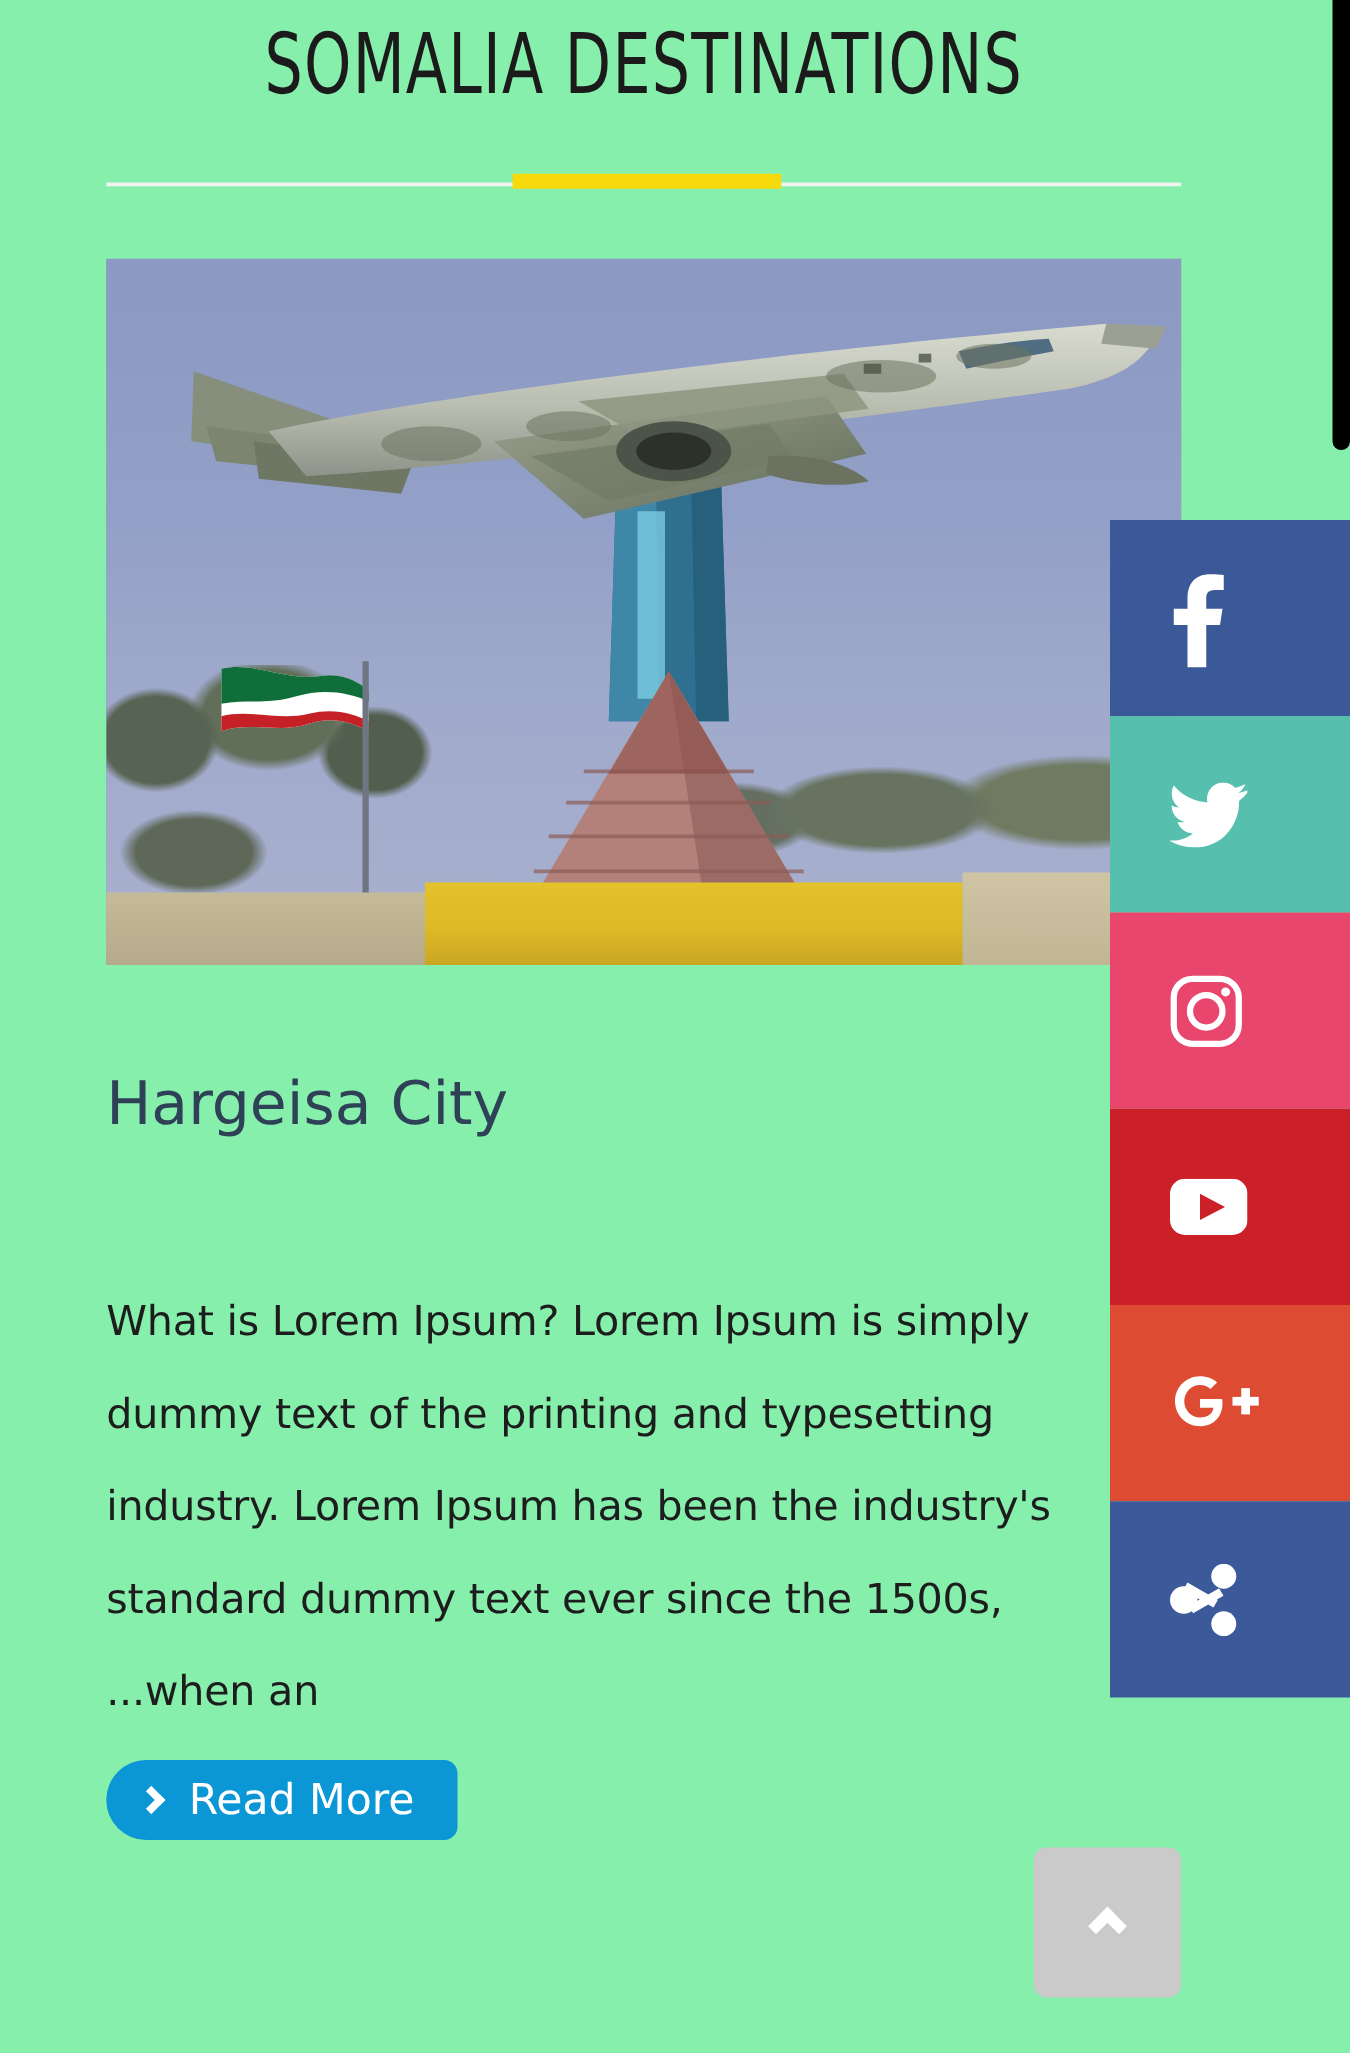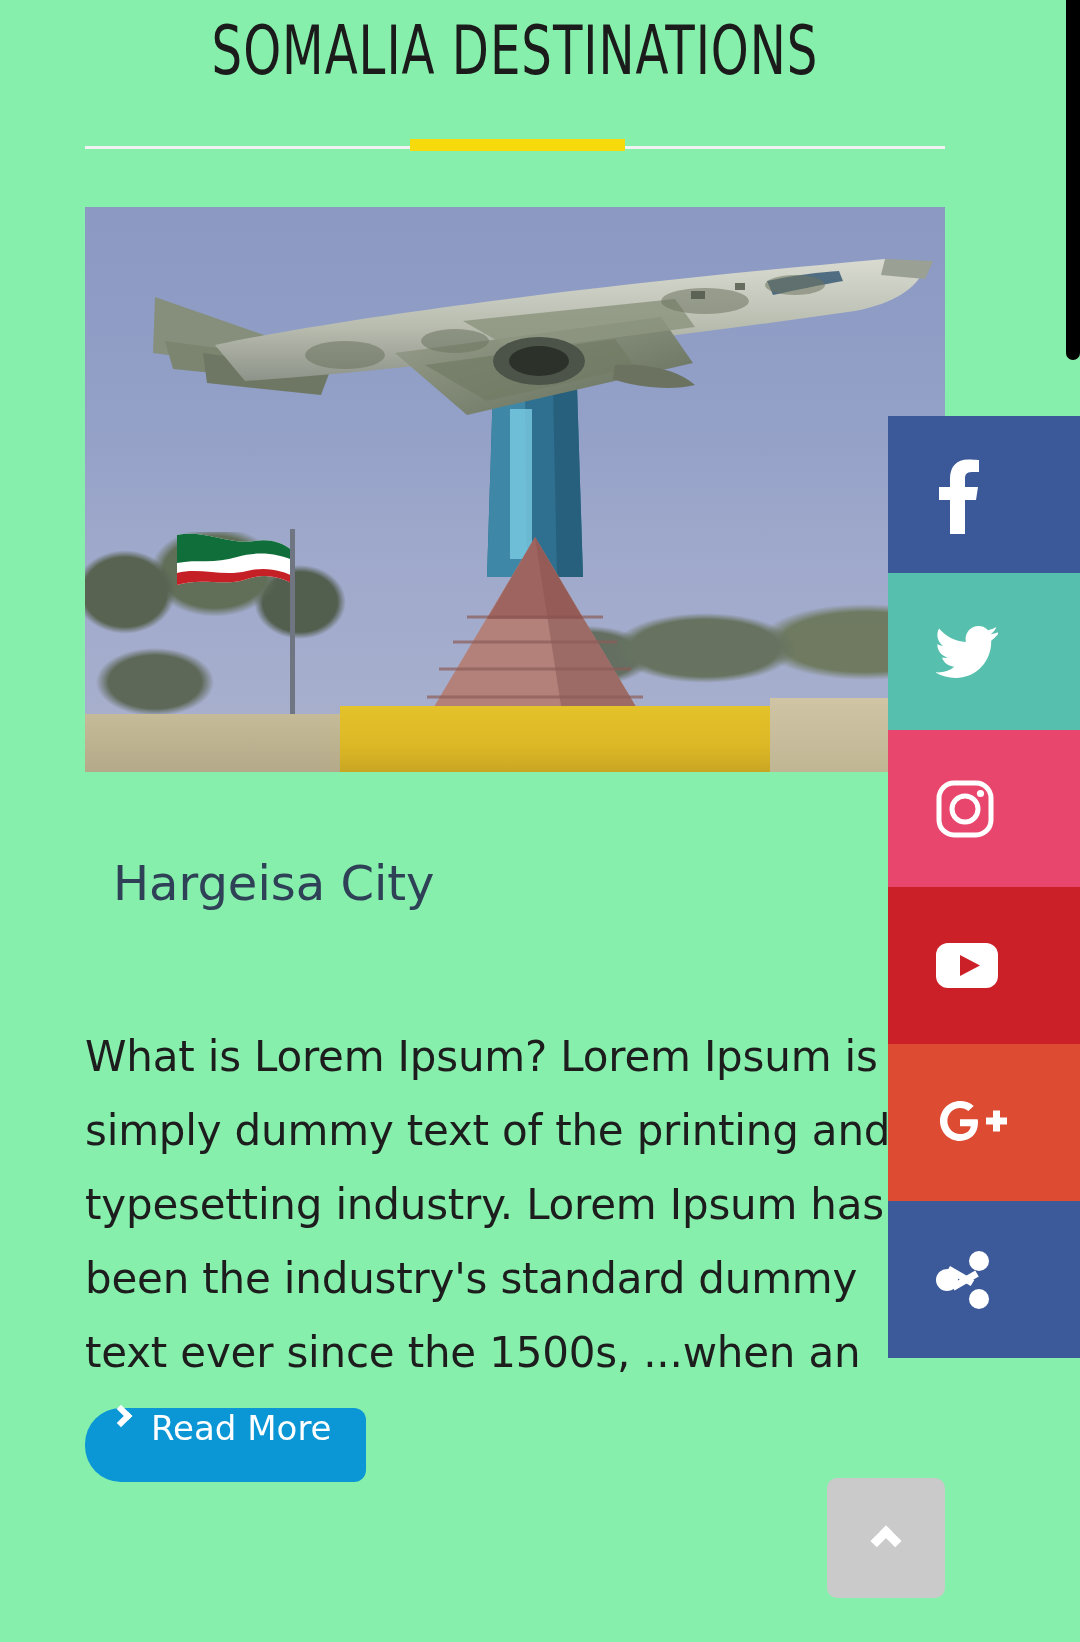--- a/index.html
+++ b/index.html
@@ -162,44 +162,43 @@
   .card-title {
     position: absolute;
     left: 85px;
     top: 855px;
     font-family: "DejaVu Sans", sans-serif;
     font-size: 48px;
     font-weight: 400;
     color: #2e4156;
     line-height: 1.2;
     white-space: nowrap;
-    margin-left: 28px;
   }
   .card-text {
     position: absolute;
     left: 85px;
     top: 1020px;
     width: 845px;
     font-family: "DejaVu Sans", sans-serif;
-    font-size: 42px;
+    font-size: 33px;
     font-weight: 400;
     color: #1d1d1d;
     line-height: 74px;
     letter-spacing: -0.2px;
   }
 
   
   .read-more {
     position: absolute;
     left: 85px;
     top: 1408px;
-    height: 74px;
+    height: 64px;
     padding: 0 34px 0 28px;
     display: inline-flex;
-    align-items: flex-start;
+    align-items: center;
     gap: 18px;
     background: #0b96d5;
     border: none;
     border-radius: 36px 12px 12px 36px;
     cursor: pointer;
   }
   .read-more .chev {
     display: inline-block;
     width: 16px;
     height: 16px;

